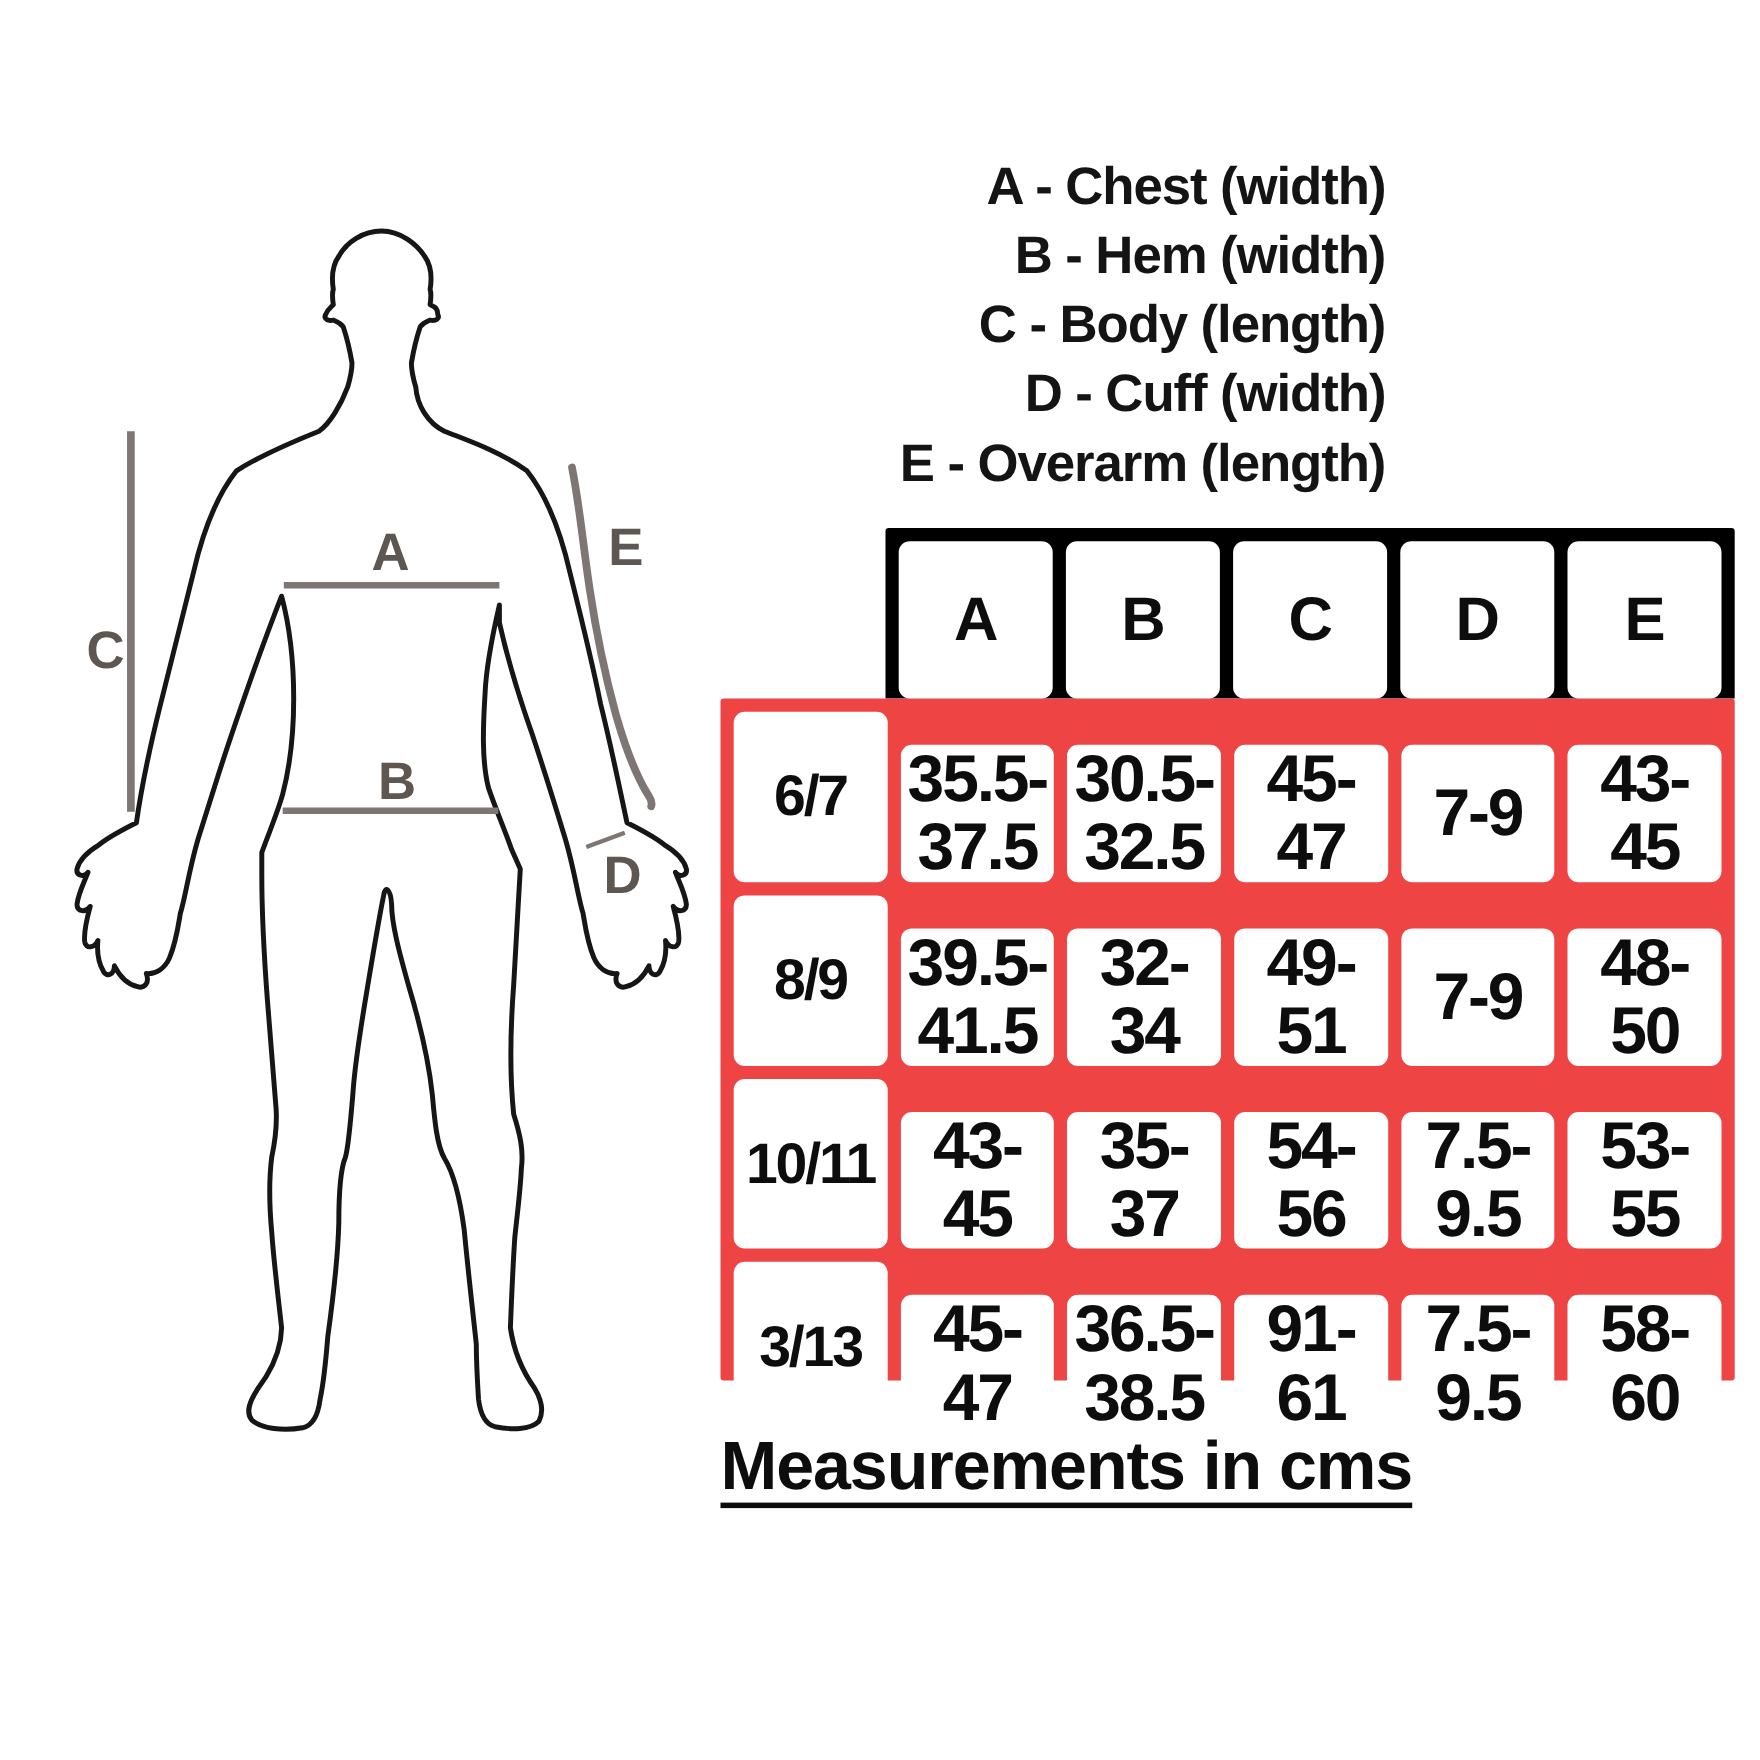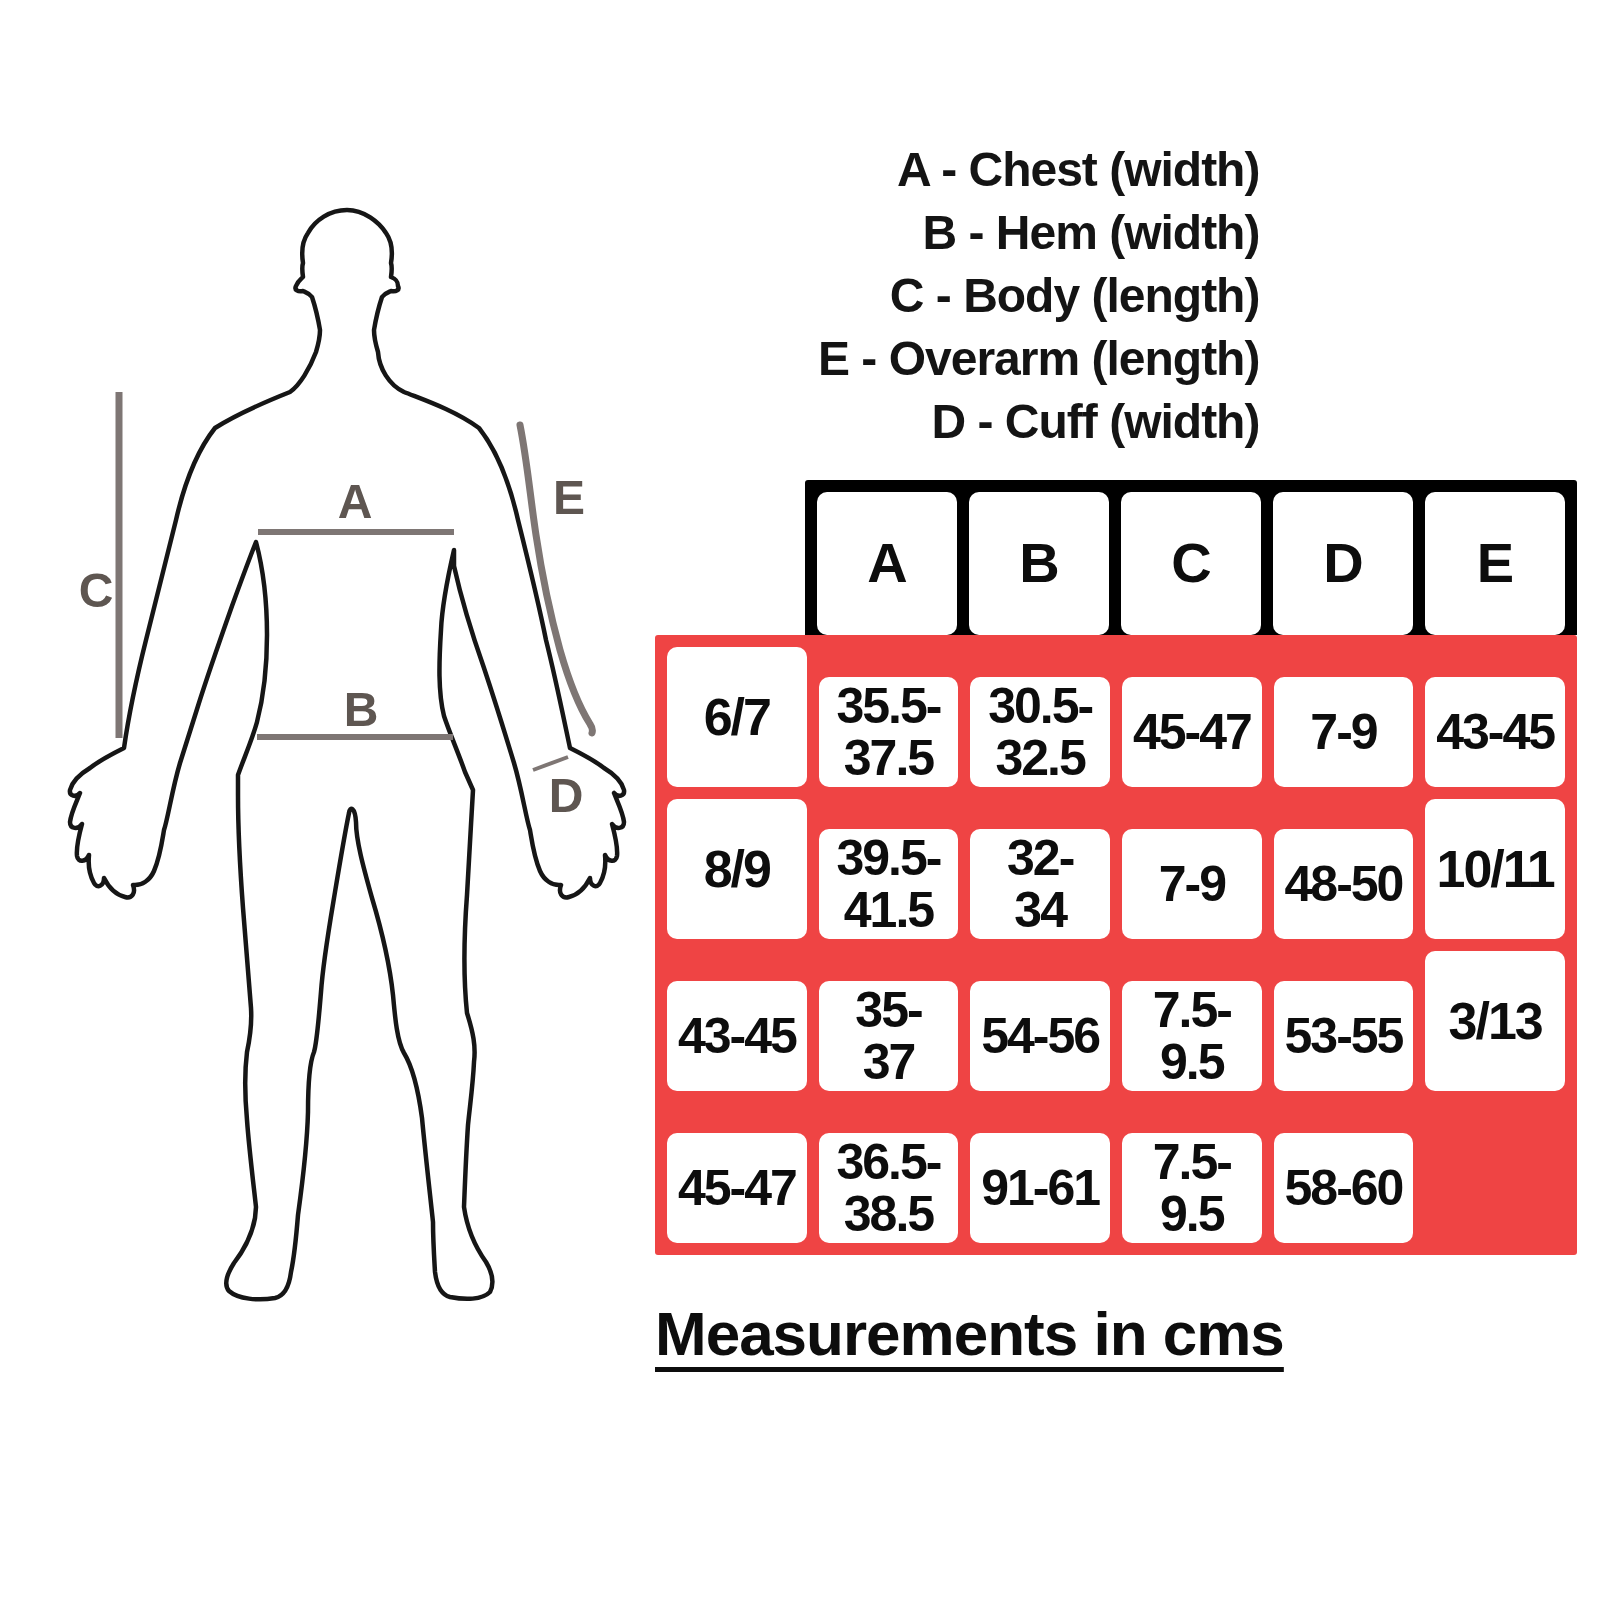--- a/index.html
+++ b/index.html
@@ -66,21 +66,21 @@
     align-items: center;
     justify-content: center;
     text-align: center;
     color: #0d0d0d;
     font-weight: bold;
     white-space: pre-line;
     line-height: 1.04;
   }
   .cell.head  { font-size: 56px; letter-spacing: -1px; }
   .cell.size  { font-size: 52px; letter-spacing: -2px; }
-  .cell.value { font-size: 50px; letter-spacing: -2px; margin-top: 30px; }
+  .cell.value { font-size: 60px; letter-spacing: -2px; margin-top: 30px; }
 
   
   .footer-note {
     position: absolute;
     left: 655px; top: 1298px;
     width: 922px;
     text-align: left;
     font-size: 62px;
     font-weight: bold;
     letter-spacing: -1px;
@@ -155,22 +155,22 @@
   <text class="anno-label" x="361" y="726" text-anchor="middle" fill="#5e5651">B</text>
   <text class="anno-label" x="96" y="607" text-anchor="middle" fill="#5e5651">C</text>
   <text class="anno-label" x="566" y="812" text-anchor="middle" fill="#5e5651">D</text>
   <text class="anno-label" x="569" y="514" text-anchor="middle" fill="#5e5651">E</text>
 </svg>
 
 <div class="legend">
   <div>A - Chest (width)</div>
   <div>B - Hem (width)</div>
   <div>C - Body (length)</div>
+  <div>D - Cuff (width)</div>
   <div>E - Overarm (length)</div>
-  <div>D - Cuff (width)</div>
 </div>
 
 <div class="size-table">
   <div class="tbl-header">
     <div class="cell head">A</div>
     <div class="cell head">B</div>
     <div class="cell head">C</div>
     <div class="cell head">D</div>
     <div class="cell head">E</div>
   </div>
@@ -183,20 +183,21 @@
 32.5</div>
     <div class="cell value">45-47</div>
     <div class="cell value">7-9</div>
     <div class="cell value">43-45</div>
 
     <div class="cell size">8/9</div>
     <div class="cell value">39.5-
 41.5</div>
     <div class="cell value">32-
 34</div>
+    <div class="cell value">49-51</div>
     <div class="cell value">7-9</div>
     <div class="cell value">48-50</div>
 
     <div class="cell size">10/11</div>
     <div class="cell value">43-45</div>
     <div class="cell value">35-
 37</div>
     <div class="cell value">54-56</div>
     <div class="cell value">7.5-
 9.5</div>

